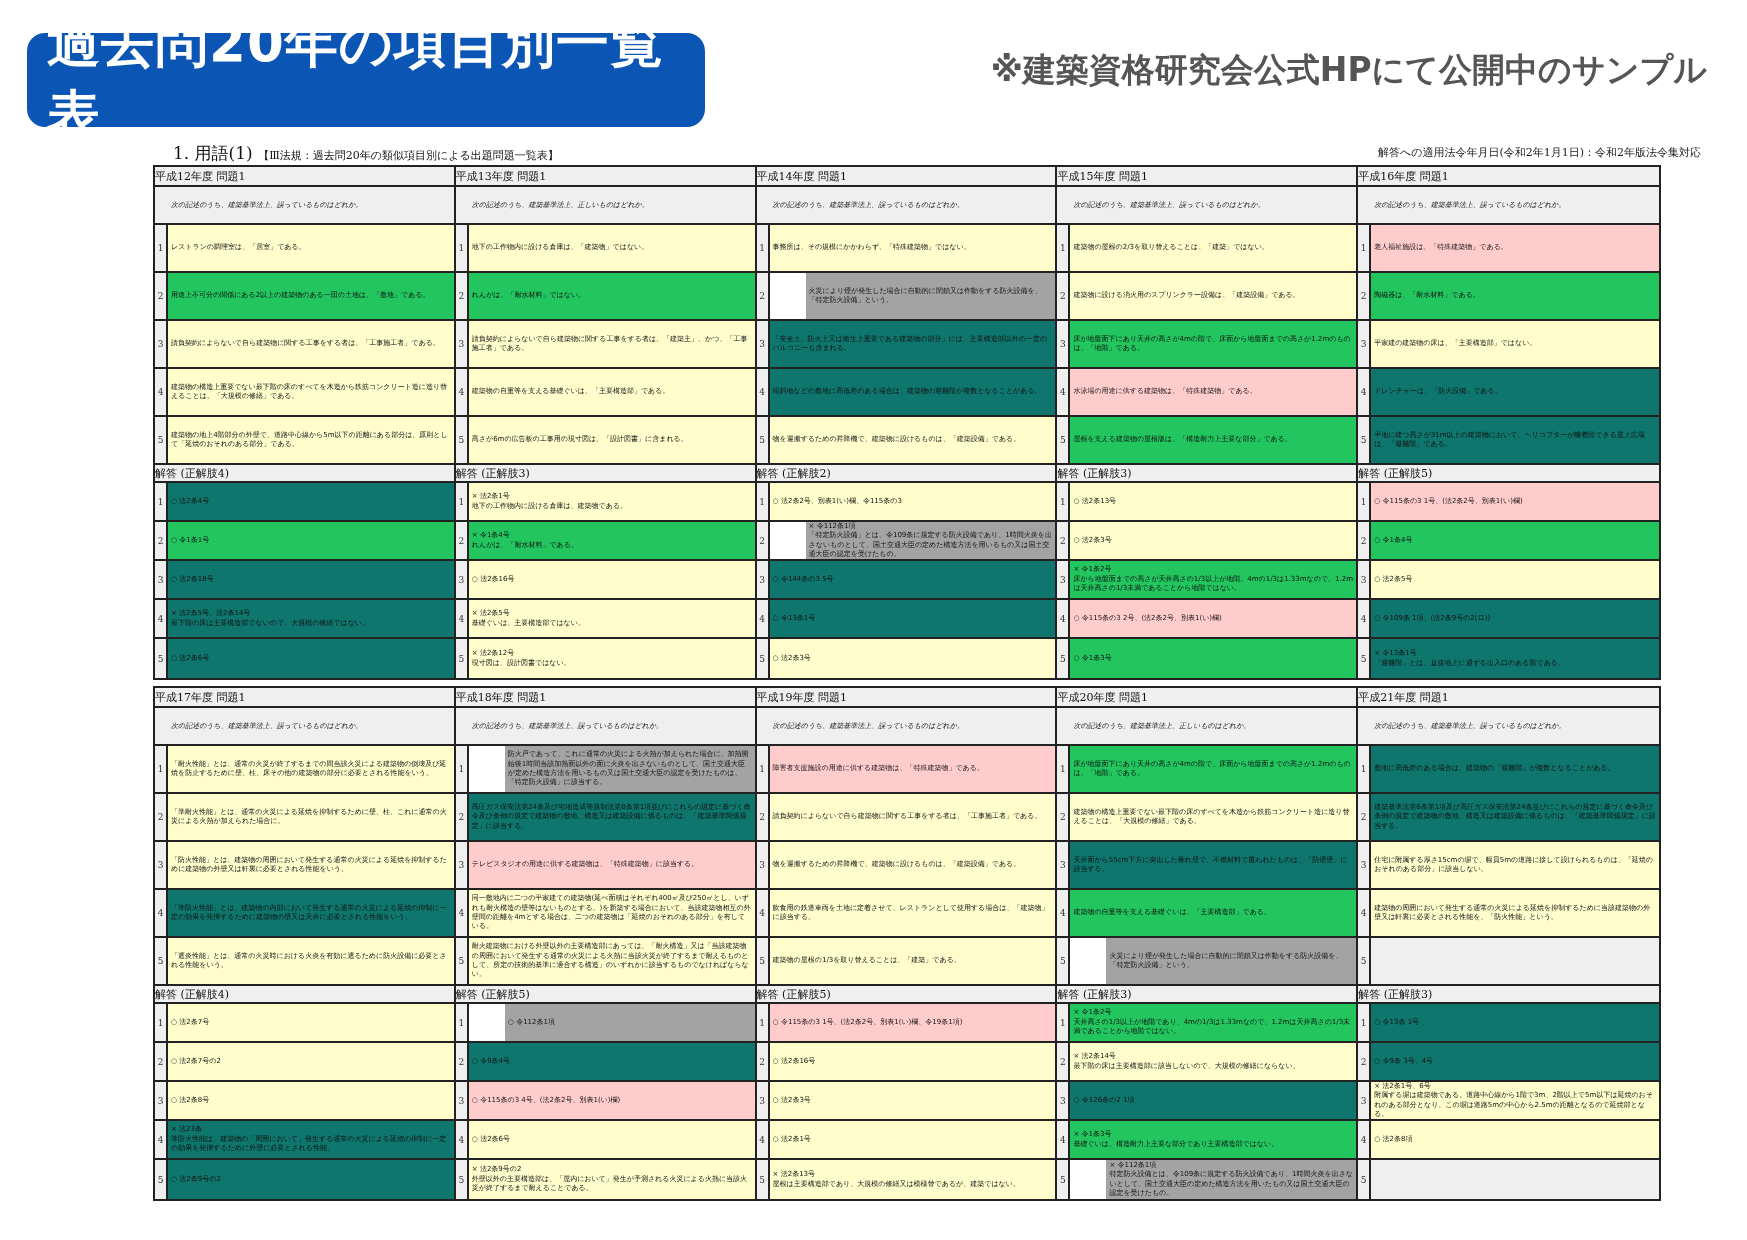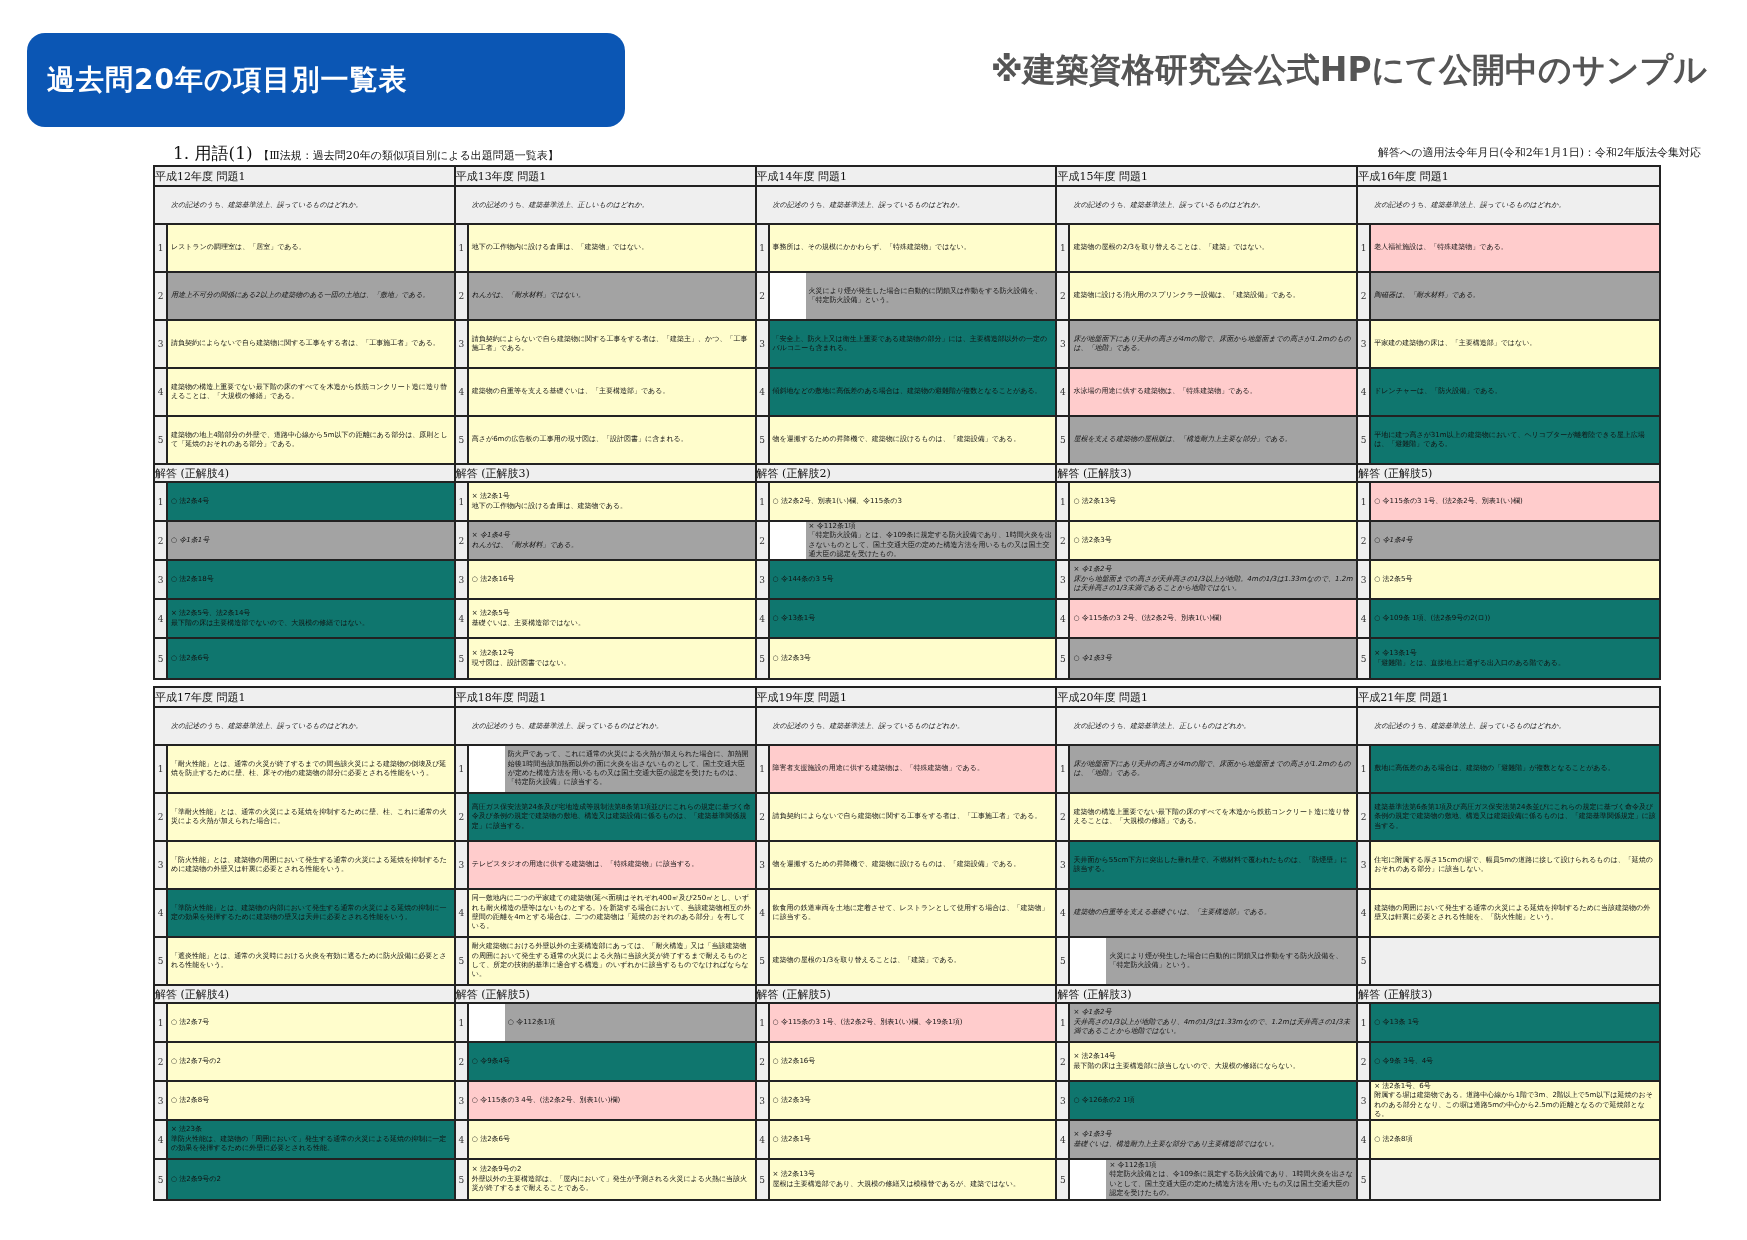--- a/index.html
+++ b/index.html
@@ -1,21 +1,21 @@
 <!DOCTYPE html>
 <html><head>
 <meta charset="utf-8">
 <style>
   * { box-sizing: border-box; margin: 0; padding: 0; }
   html, body { width: 1747px; height: 1240px; background: #ffffff; overflow: hidden; }
   body { font-family: "DejaVu Sans", "Liberation Sans", sans-serif; position: relative; color: #111; }
 
   .banner {
-    position: absolute; left: 27px; top: 33px; width: 598px; height: 94px;
-    background: #0b56b4; color: #fff; font-weight: bold; font-size: 28px;
+    position: absolute; left: 27px; top: 33px; width: 678px; height: 94px;
+    background: #0b56b4; color: #fff; font-weight: bold; font-size: 53px;
     display: flex; align-items: center; padding-left: 20px; letter-spacing: 1px; border-radius: 18px;
   }
   .sample-note {
     position: absolute; right: 40px; top: 48px; color: #555; font-weight: bold;
     font-size: 33px; letter-spacing: 0px;
   }
   .section-title {
     position: absolute; left: 173px; top: 142px; font-family: "DejaVu Serif", serif;
     font-size: 17px; color: #111; text-align: right;
   }
@@ -60,21 +60,21 @@
   .q-row { height: 48px; }
   .ans-head {
     height: 18px; background: #efefef; border-bottom: 2px solid #222;
     font-family: "DejaVu Serif", serif; font-size: 11px; padding-left: 0;
     display: flex; align-items: center;
   }
   .a-row { height: 39px; }
   .col .row:last-child { border-bottom: none; }
 
   .c-yellow { background: #fffdcc; }
-  .c-blue   { background: #a3a3a3; font-style: italic; }
+  .c-blue   { background: #22c55e; }
   .c-green  { background: #a3a3a3; margin-left: 36px; }
   .c-red    { background: #ffcccc; }
   .c-white  { background: #0f766e; }
   .c-gray   { background: #efefef; }
 </style>
 </head>
 <body>
 
 <div class="banner">過去問20年の項目別一覧表</div>
 <div class="sample-note">※建築資格研究会公式HPにて公開中のサンプル</div>

